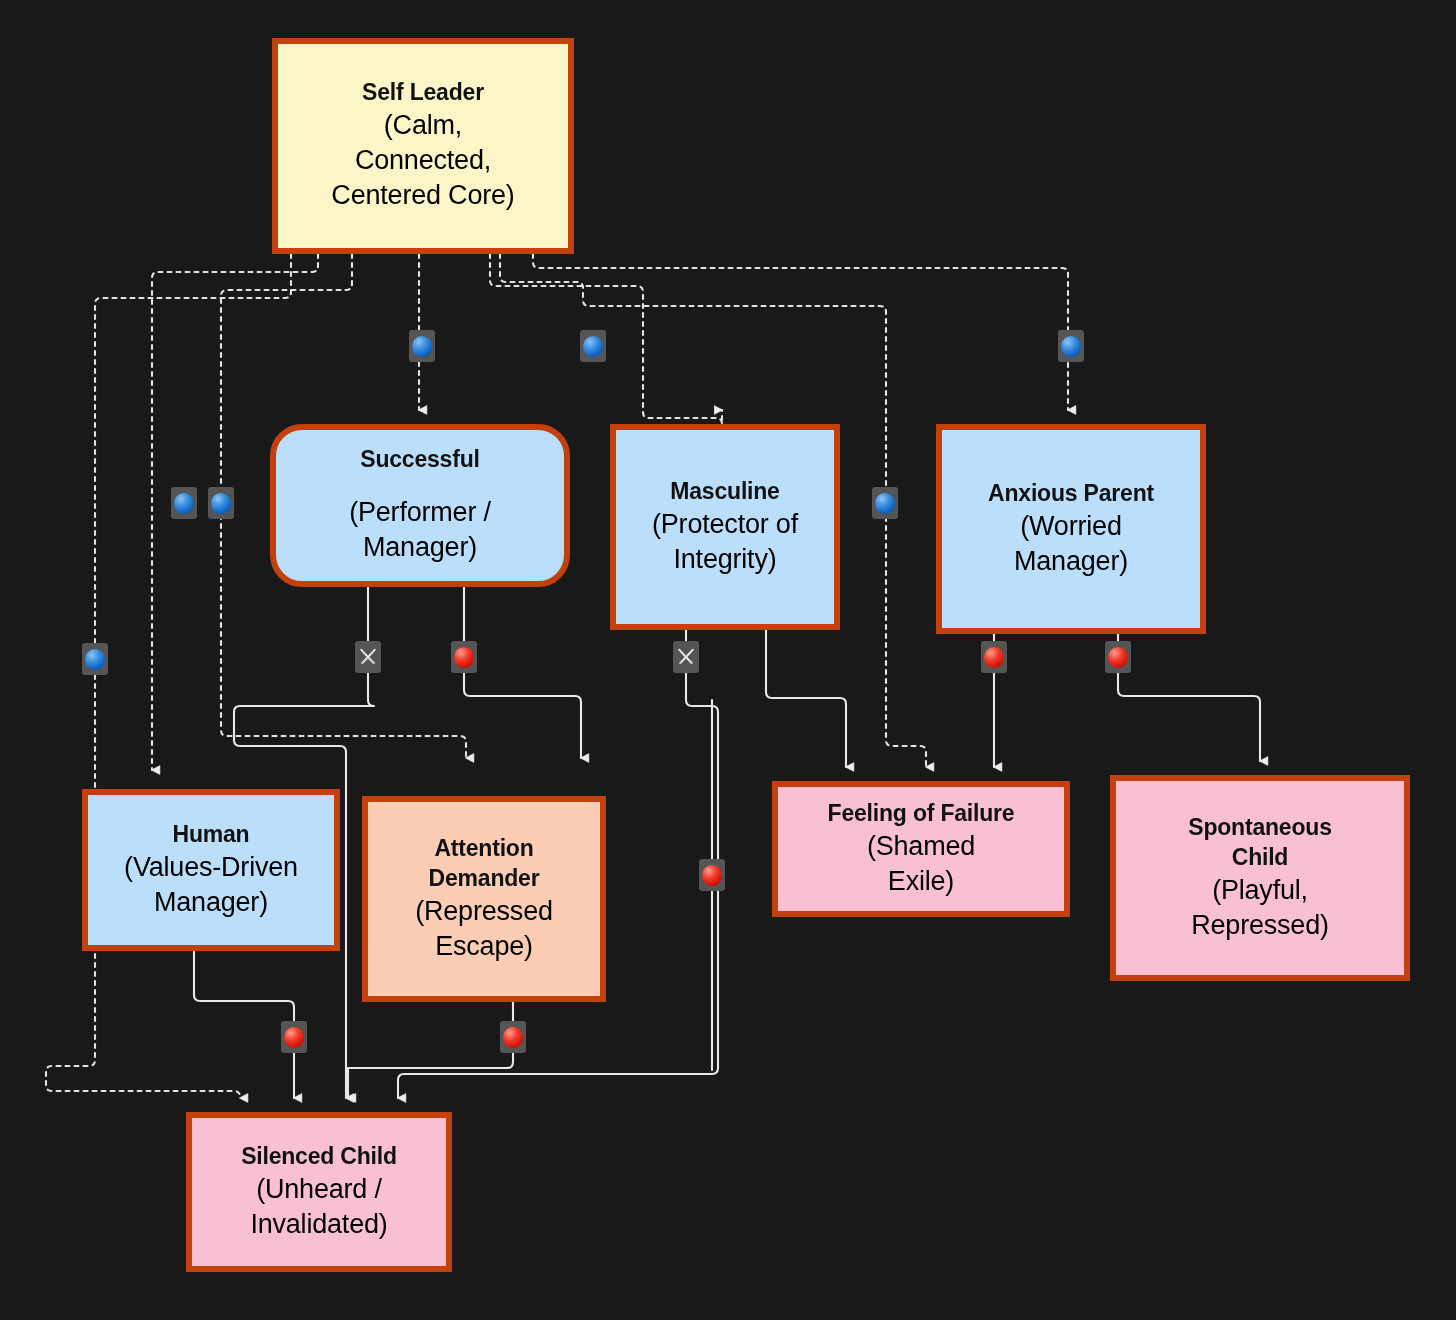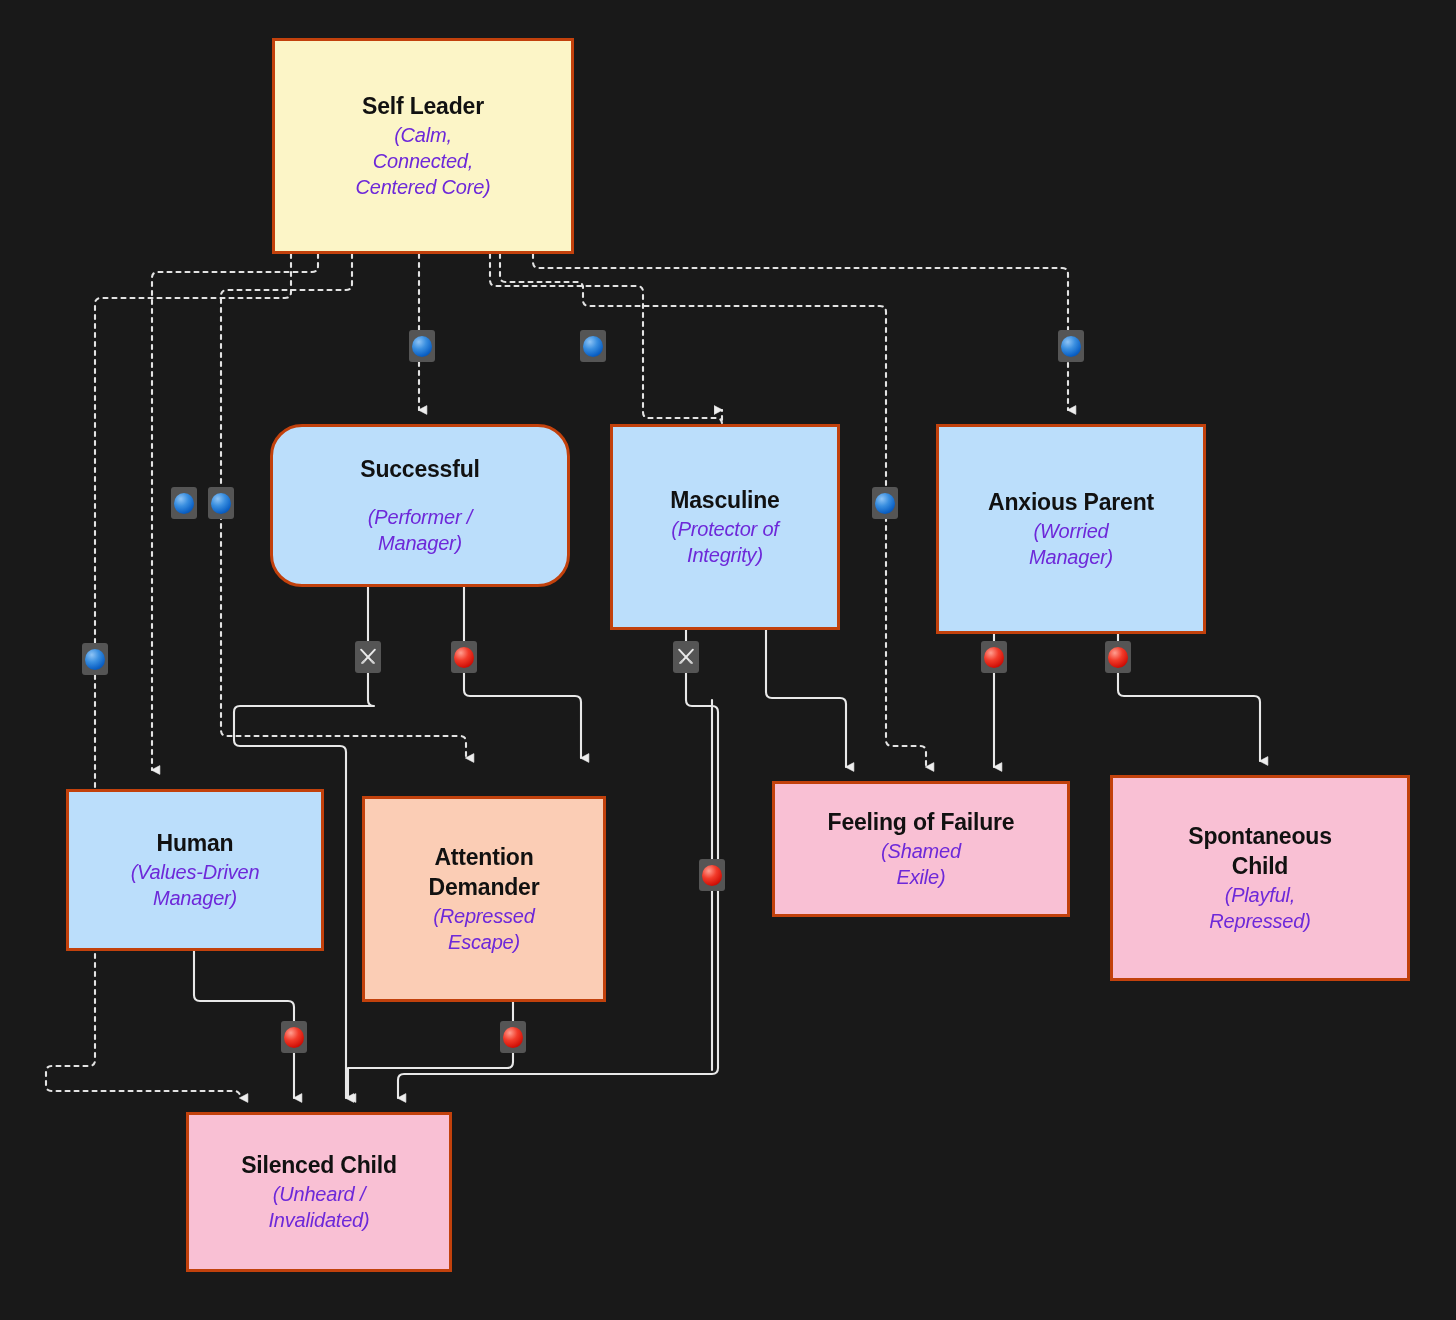--- a/index.html
+++ b/index.html
@@ -17,39 +17,38 @@
   }
   #edges {
     position: absolute;
     left: 0; top: 0;
     width: 1456px;
     height: 1320px;
   }
   .node {
     position: absolute;
     box-sizing: border-box;
-    border: 3px solid #c2410c;
+    border: 6px solid #c2410c;
     display: flex;
     flex-direction: column;
     align-items: center;
     justify-content: center;
     text-align: center;
     line-height: 1.30;
     z-index: 5;
   }
   .node .title {
     font-weight: bold;
     font-size: 23px;
     color: #111111;
     letter-spacing: -0.2px;
   }
   .node .sub {
-    font-style: italic;
-    font-size: 20px;
-    color: #6d28d9;
+    font-size: 27px;
+    color: #000000;
     letter-spacing: -0.2px;
   }
   .fill-yellow { background: #FCF5C7; }
   .fill-blue   { background: #BBDEFB; }
   .fill-pink   { background: #F9C0D4; }
   .fill-orange { background: #FBCDB5; }
 
   .marker {
     position: absolute;
     width: 26px;
@@ -169,21 +168,21 @@
     <div class="sub" style="white-space:pre-line;">(Protector of
 Integrity)</div>
   </div>
 
   <div class="node fill-blue" style="left:936px; top:424px; width:270px; height:210px;">
     <div class="title">Anxious Parent</div>
     <div class="sub" style="white-space:pre-line;">(Worried
 Manager)</div>
   </div>
 
-  <div class="node fill-blue" style="left:66px; top:789px; width:258px; height:162px;">
+  <div class="node fill-blue" style="left:82px; top:789px; width:258px; height:162px;">
     <div class="title">Human</div>
     <div class="sub" style="white-space:pre-line;">(Values-Driven
 Manager)</div>
   </div>
 
   <div class="node fill-orange" style="left:362px; top:772px; width:244px; height:206px;margin-top:24px;">
     <div class="title" style="white-space:pre-line;">Attention
 Demander</div>
     <div class="sub" style="white-space:pre-line;">(Repressed
 Escape)</div>

